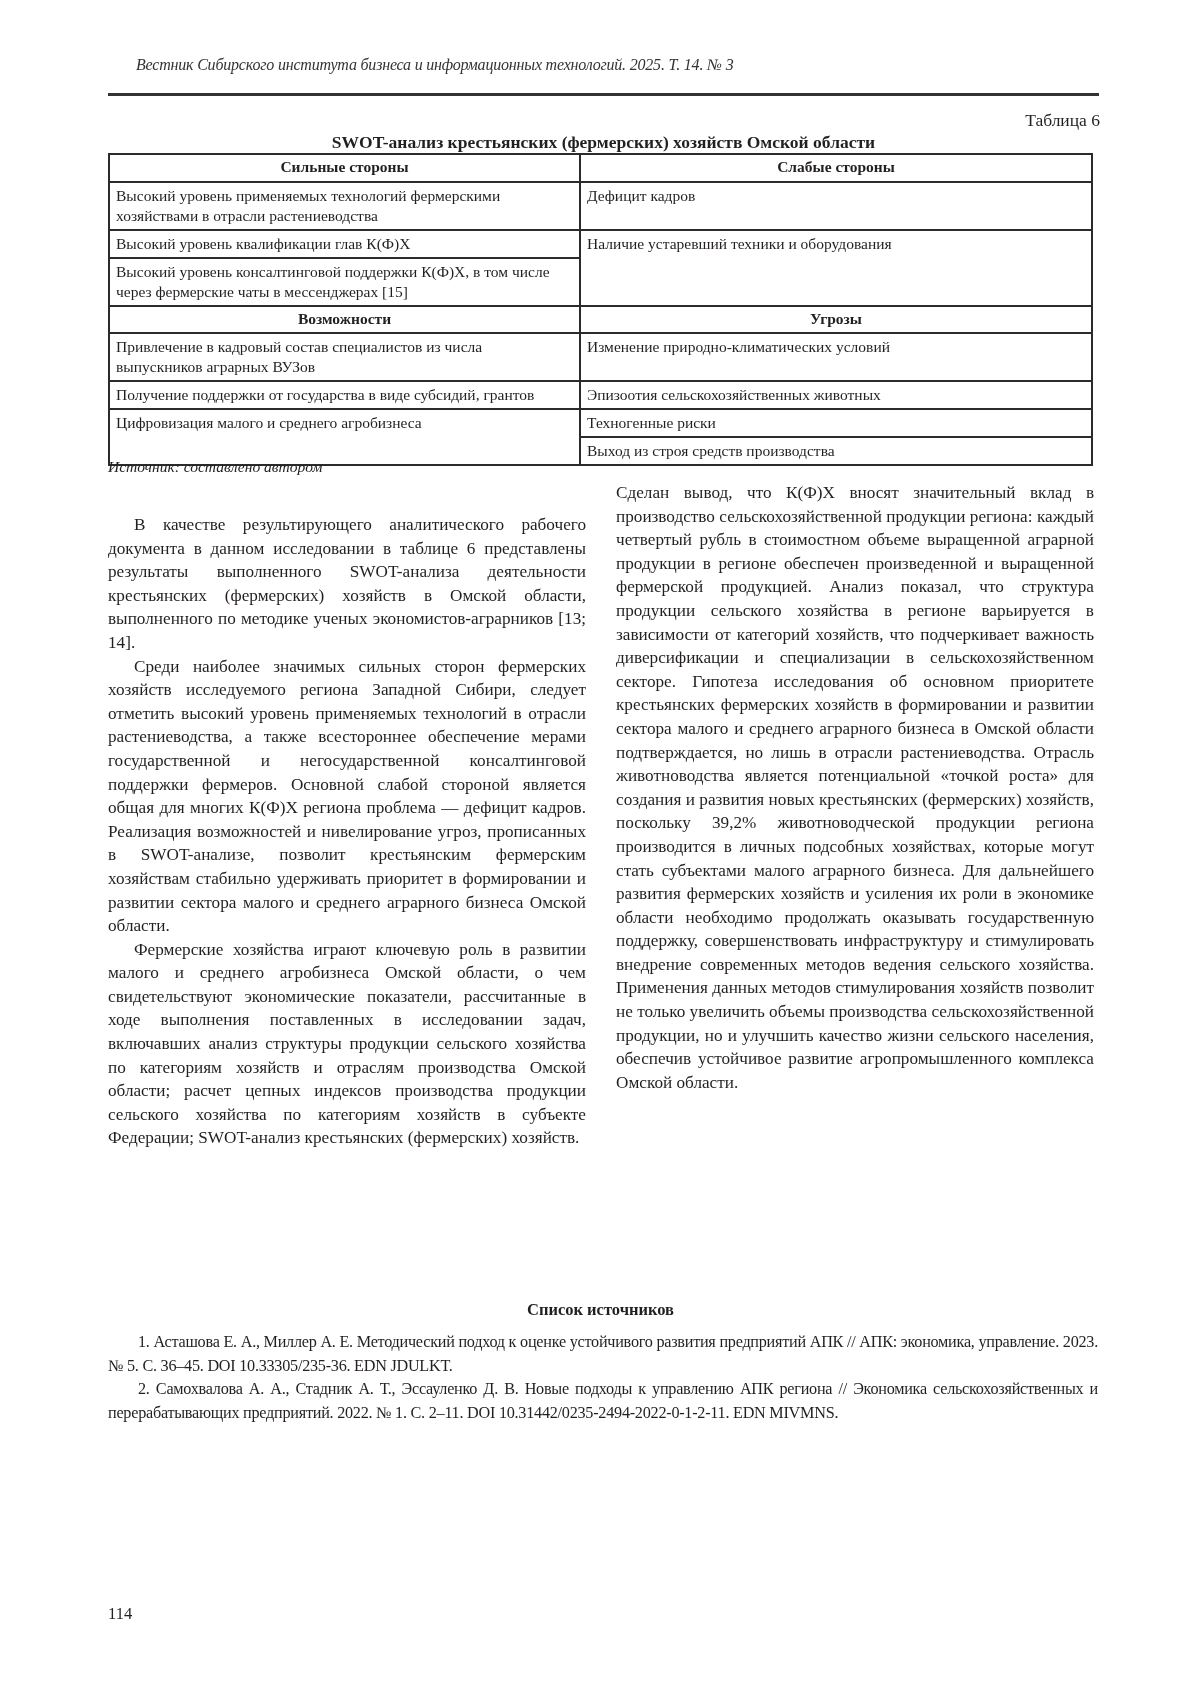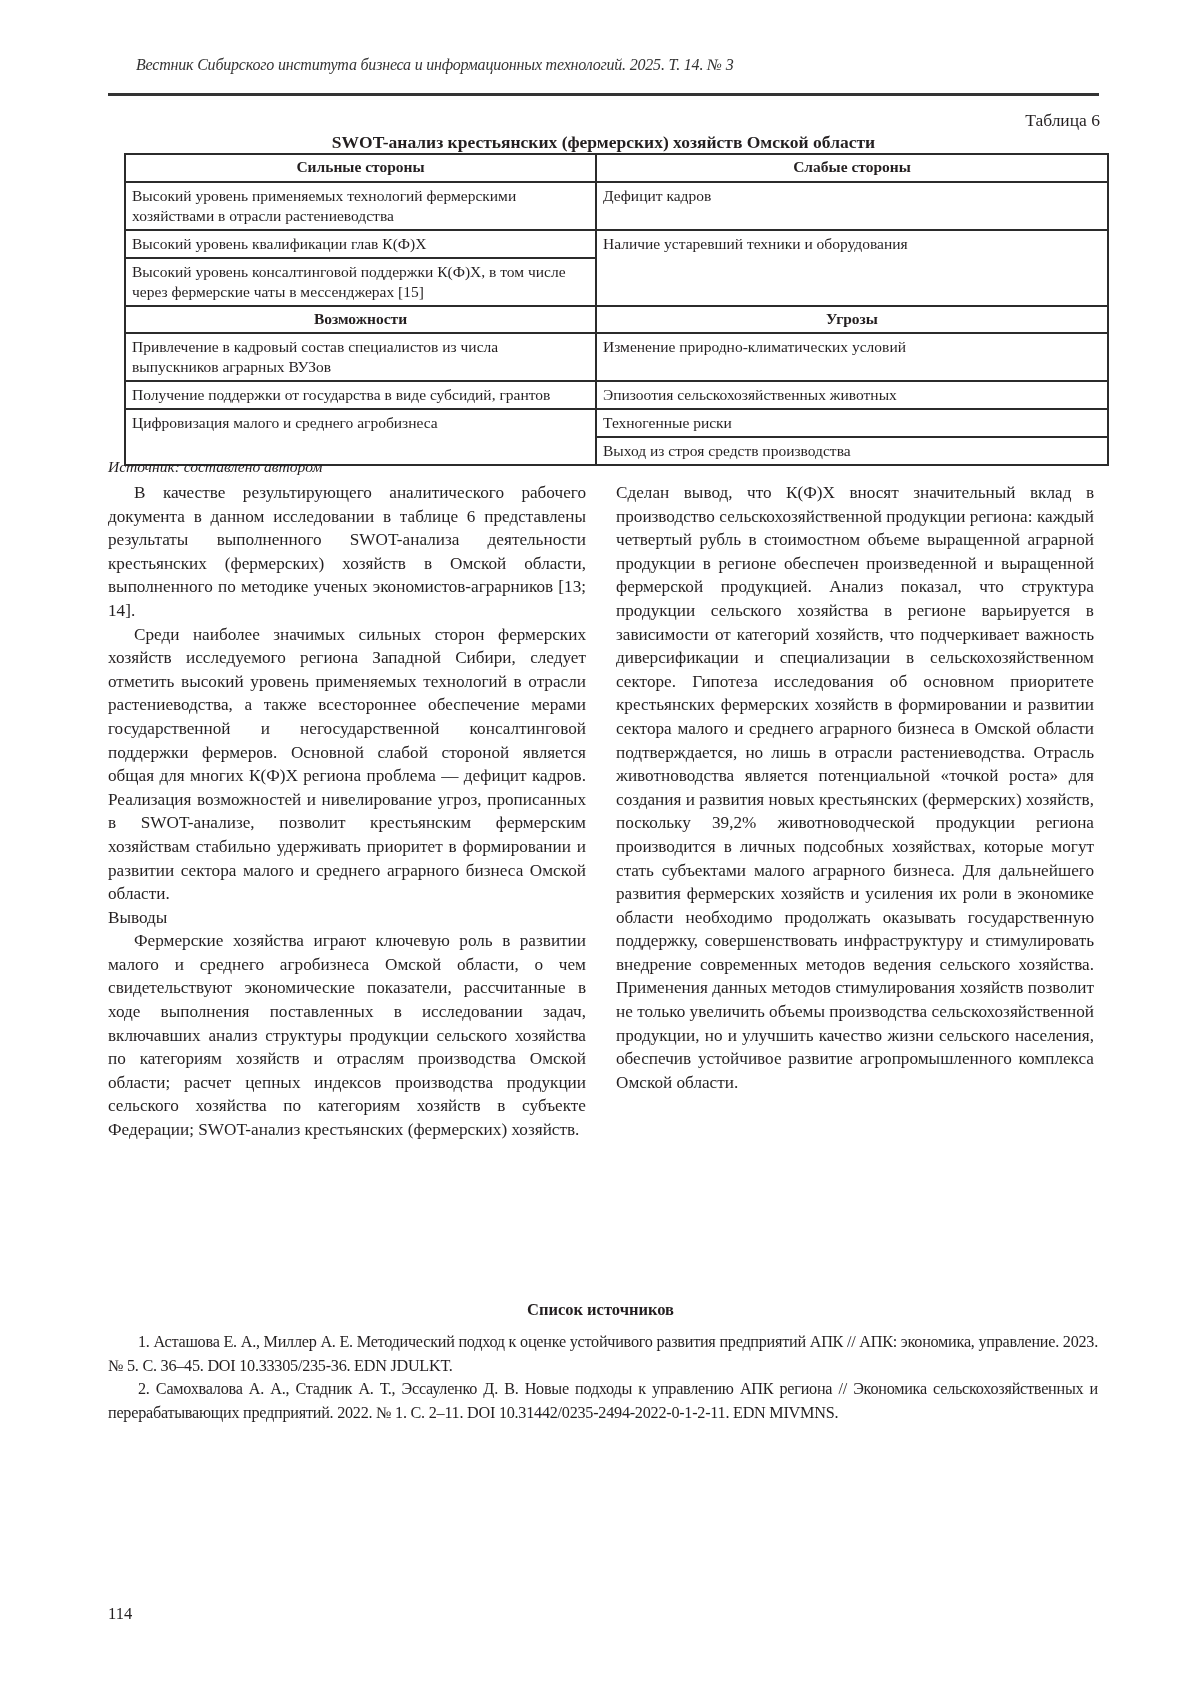--- a/index.html
+++ b/index.html
@@ -5,28 +5,28 @@
   html, body { margin: 0; padding: 0; background: #ffffff; }
   body { width: 1200px; height: 1697px; position: relative; overflow: hidden;
          font-family: "Liberation Serif", "DejaVu Serif", serif; color: #231f20; }
   .running-head { position: absolute; left: 108px; top: 56px; font-style: italic;
          font-size: 16px; letter-spacing: -0.2px; color: #333; margin-left: 28px; }
   .head-rule { position: absolute; left: 108px; top: 93px; width: 991px; height: 3px; background: #333; }
   .table-label { position: absolute; right: 100px; top: 110px; font-size: 17.5px; }
   .table-title { position: absolute; left: 112px; width: 983px; top: 132px; text-align: center;
          font-weight: bold; font-size: 17.5px; }
   table.swot { position: absolute; left: 108px; top: 153px; width: 985px; border-collapse: collapse;
-         font-size: 15.5px; line-height: 20px; margin-left: 16px; }
+         font-size: 15.5px; line-height: 20px; }
   table.swot td { border: 2px solid #2b2b2b; padding: 3px 7px 3px 6px; vertical-align: top; }
   table.swot td.hdr { text-align: center; font-weight: bold; padding: 2px 6px 3px; }
   table.swot td.left { width: 456px; }
   .source-note { position: absolute; left: 108px; top: 458px; font-style: italic; font-size: 15.5px; }
   .col { position: absolute; top: 481px; width: 478px; font-size: 17.2px; line-height: 23.6px;
          text-align: justify; }
-  .col.left { left: 108px; }
+  .col.left { left: 108px; margin-top: 32px; }
   .col.right { left: 616px; }
   .col p { margin: 0; text-indent: 26px; }
   .col p.noindent { text-indent: 0; }
   .col .section-heading { margin: 0; font-weight: normal; font-size: 17.2px; text-indent: 0; }
   .refs-title { position: absolute; left: 108px; width: 985px; top: 1300px; text-align: center;
          font-weight: bold; font-size: 16.5px; }
   .refs { position: absolute; left: 108px; top: 1331px; width: 990px; font-size: 16.2px; line-height: 23.6px;
          text-align: justify; letter-spacing: -0.25px; }
   .refs p { margin: 0; text-indent: 30px; }
   .page-number { position: absolute; left: 108px; top: 1604px; font-size: 16.5px; }
@@ -77,21 +77,20 @@
     <td>Выход из строя средств производства</td>
   </tr>
 </tbody>
   </table>
 
 <div class="source-note">Источник: составлено автором</div>
 
 <div class="col left">
   <p>В качестве результирующего аналитического рабочего документа в данном исследовании в таблице 6 представлены результаты выполненного SWOT-анализа деятельности крестьянских (фермерских) хозяйств в Омской области, выполненного по методике ученых экономистов-аграрников [13; 14].</p>
   <p>Среди наиболее значимых сильных сторон фермерских хозяйств исследуемого региона Западной Сибири, следует отметить высокий уровень применяемых технологий в отрасли растениеводства, а также всестороннее обеспечение мерами государственной и негосударственной консалтинговой поддержки фермеров. Основной слабой стороной является общая для многих К(Ф)Х региона проблема — дефицит кадров. Реализация возможностей и нивелирование угроз, прописанных в SWOT-анализе, позволит крестьянским фермерским хозяйствам стабильно удерживать приоритет в формировании и развитии сектора малого и среднего аграрного бизнеса Омской области.</p>
-  <p class="section-heading">Выводы</p>
   <p>Фермерские хозяйства играют ключевую роль в развитии малого и среднего агробизнеса Омской области, о чем свидетельствуют экономические показатели, рассчитанные в ходе выполнения поставленных в исследовании задач, включавших анализ структуры продукции сельского хозяйства по категориям хозяйств и отраслям производства Омской области; расчет цепных индексов производства продукции сельского хозяйства по категориям хозяйств в субъекте Федерации; SWOT-анализ крестьянских (фермерских) хозяйств.</p>
 </div>
 
 <div class="col right">
   <p class="noindent">Сделан вывод, что К(Ф)Х вносят значительный вклад в производство сельскохозяйственной продукции региона: каждый четвертый рубль в стоимостном объеме выращенной аграрной продукции в регионе обеспечен произведенной и выращенной фермерской продукцией. Анализ показал, что структура продукции сельского хозяйства в регионе варьируется в зависимости от категорий хозяйств, что подчеркивает важность диверсификации и специализации в сельскохозяйственном секторе. Гипотеза исследования об основном приоритете крестьянских фермерских хозяйств в формировании и развитии сектора малого и среднего аграрного бизнеса в Омской области подтверждается, но лишь в отрасли растениеводства. Отрасль животноводства является потенциальной «точкой роста» для создания и развития новых крестьянских (фермерских) хозяйств, поскольку 39,2% животноводческой продукции региона производится в личных подсобных хозяйствах, которые могут стать субъектами малого аграрного бизнеса. Для дальнейшего развития фермерских хозяйств и усиления их роли в экономике области необходимо продолжать оказывать государственную поддержку, совершенствовать инфраструктуру и стимулировать внедрение современных методов ведения сельского хозяйства. Применения данных методов стимулирования хозяйств позволит не только увеличить объемы производства сельскохозяйственной продукции, но и улучшить качество жизни сельского населения, обеспечив устойчивое развитие агропромышленного комплекса Омской области.</p>
 </div>
 
 <div class="refs-title">Список источников</div>
 <div class="refs">
   <p>1. Асташова Е. А., Миллер А. Е. Методический подход к оценке устойчивого развития предприятий АПК // АПК: экономика, управление. 2023. № 5. С. 36–45. DOI 10.33305/235-36. EDN JDULKT.</p>

